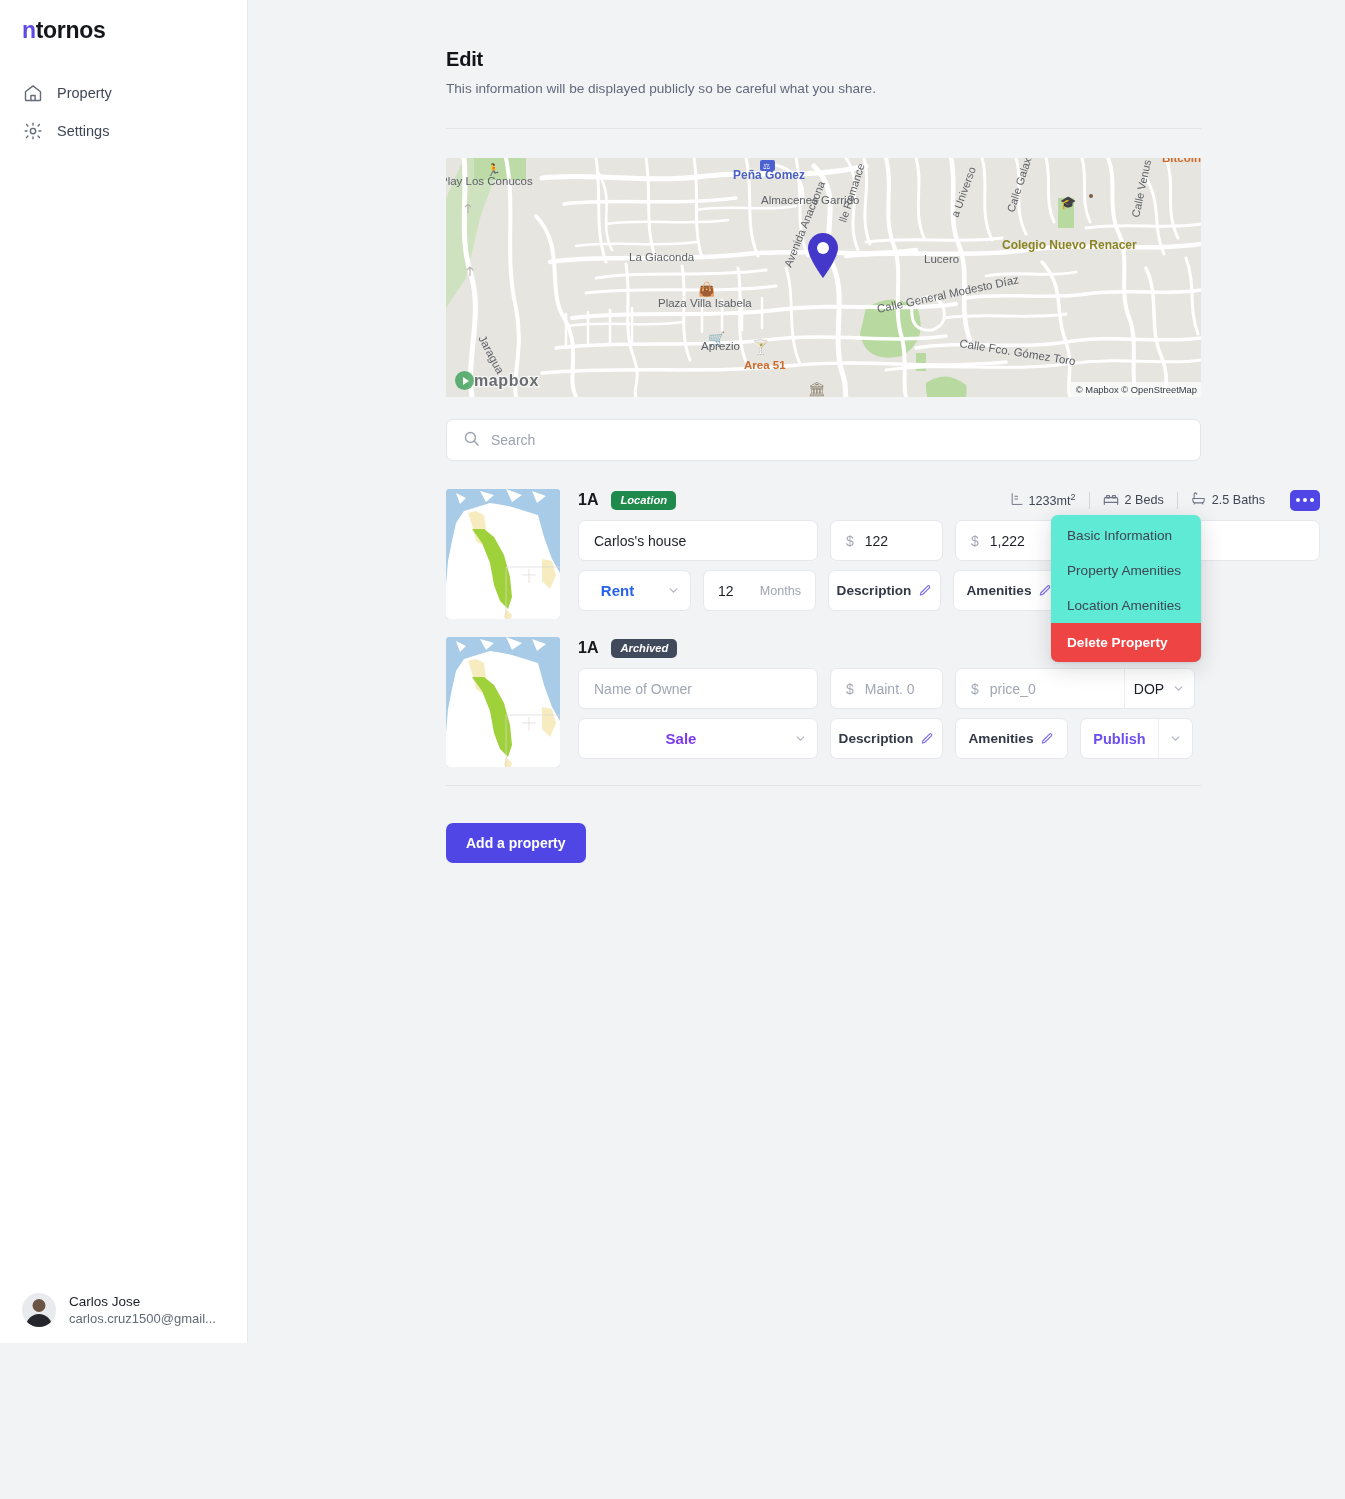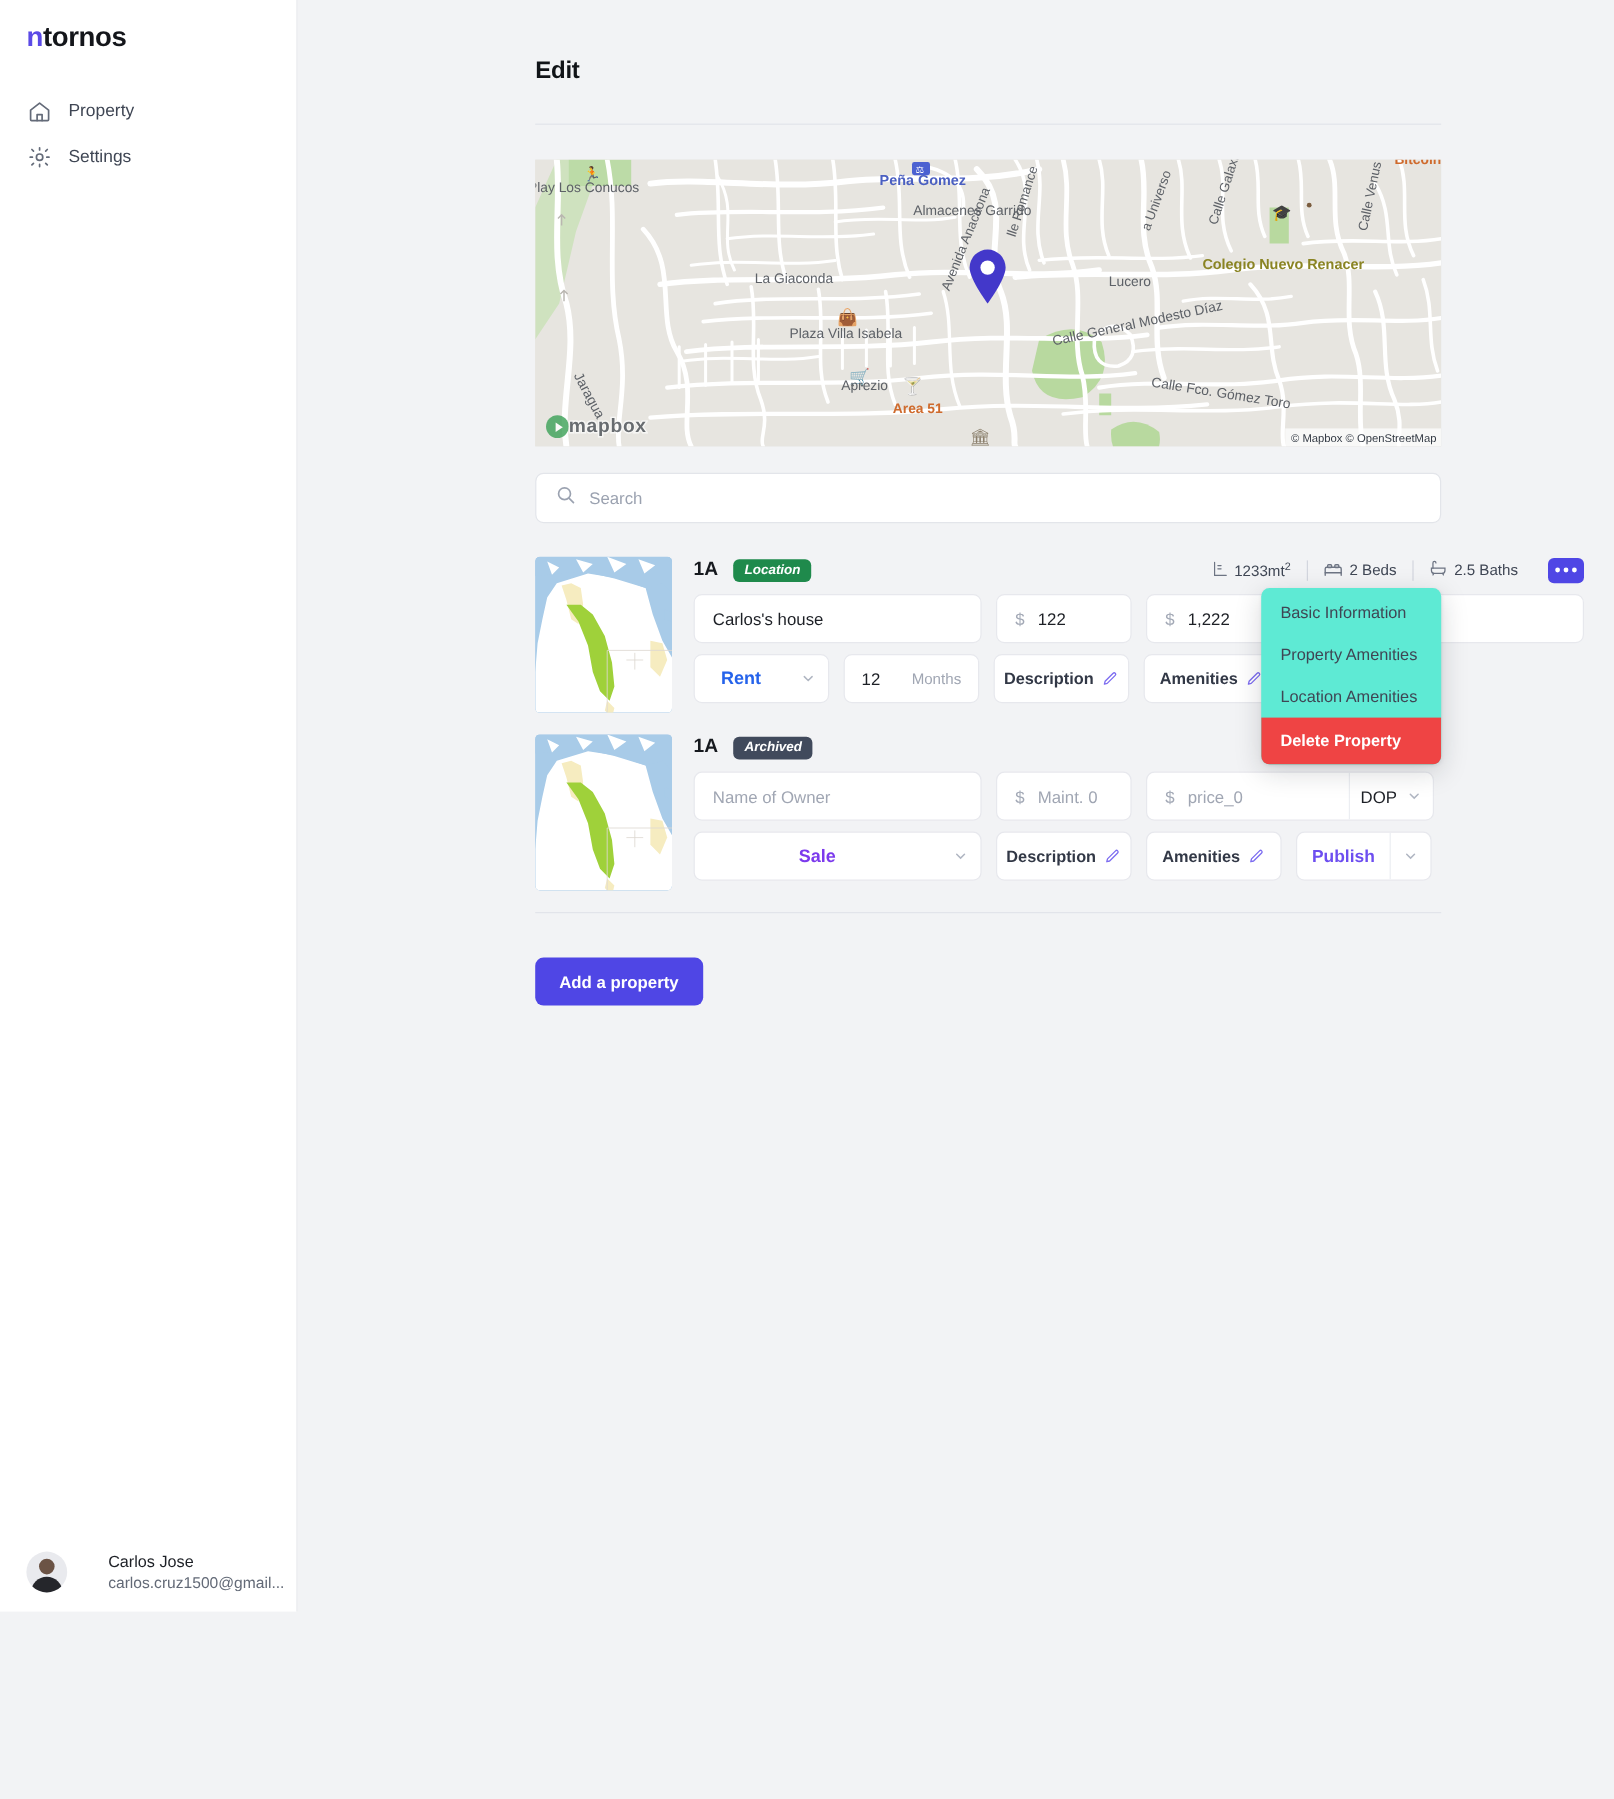--- a/index.html
+++ b/index.html
@@ -33,21 +33,20 @@
     cursor: pointer;
   }
   .nav-item svg { display: block; }
 
   .profile {
     position: absolute; left: 0; bottom: 0;
     width: 100%;
     display: flex; align-items: center; gap: 13px;
     padding: 14px 10px 16px 22px;
     cursor: pointer;
-    justify-content: space-between;
   }
   .avatar {
     width: 34px; height: 34px; border-radius: 50%;
     flex: 0 0 34px; overflow: hidden; background: #e9eaee;
     position: relative;
   }
   .avatar .head {
     position: absolute; left: 50%; top: 6px; transform: translateX(-50%);
     width: 13px; height: 13px; border-radius: 50%; background: #6b5345;
   }
@@ -287,20 +286,21 @@
         <div class="profile-email">carlos.cruz1500@gmail...</div>
       </div>
     </div>
   </aside>
 
   <main class="main">
     <div class="content">
       <div class="inner">
 
         <h1 class="page-title">Edit</h1>
+        <div class="page-sub">This information will be displayed publicly so be careful what you share.</div>
         <div class="hr"></div>
 
         
         <div class="map">
           <svg width="755" height="239" viewBox="0 0 755 239">
             <rect width="755" height="239" fill="#e7e5e0"></rect>
 
             <path d="M0 150 L20 120 L34 60 L52 10 L60 0 L18 0 L0 40 Z" fill="#cfe2bf"></path>
             <path d="M28 0 h52 v22 h-52 z" fill="#bcdba7"></path>
             <path d="M420 150 q30 -18 52 2 q10 30 -16 46 q-36 8 -42 -22 z" fill="#b8d99f"></path>

